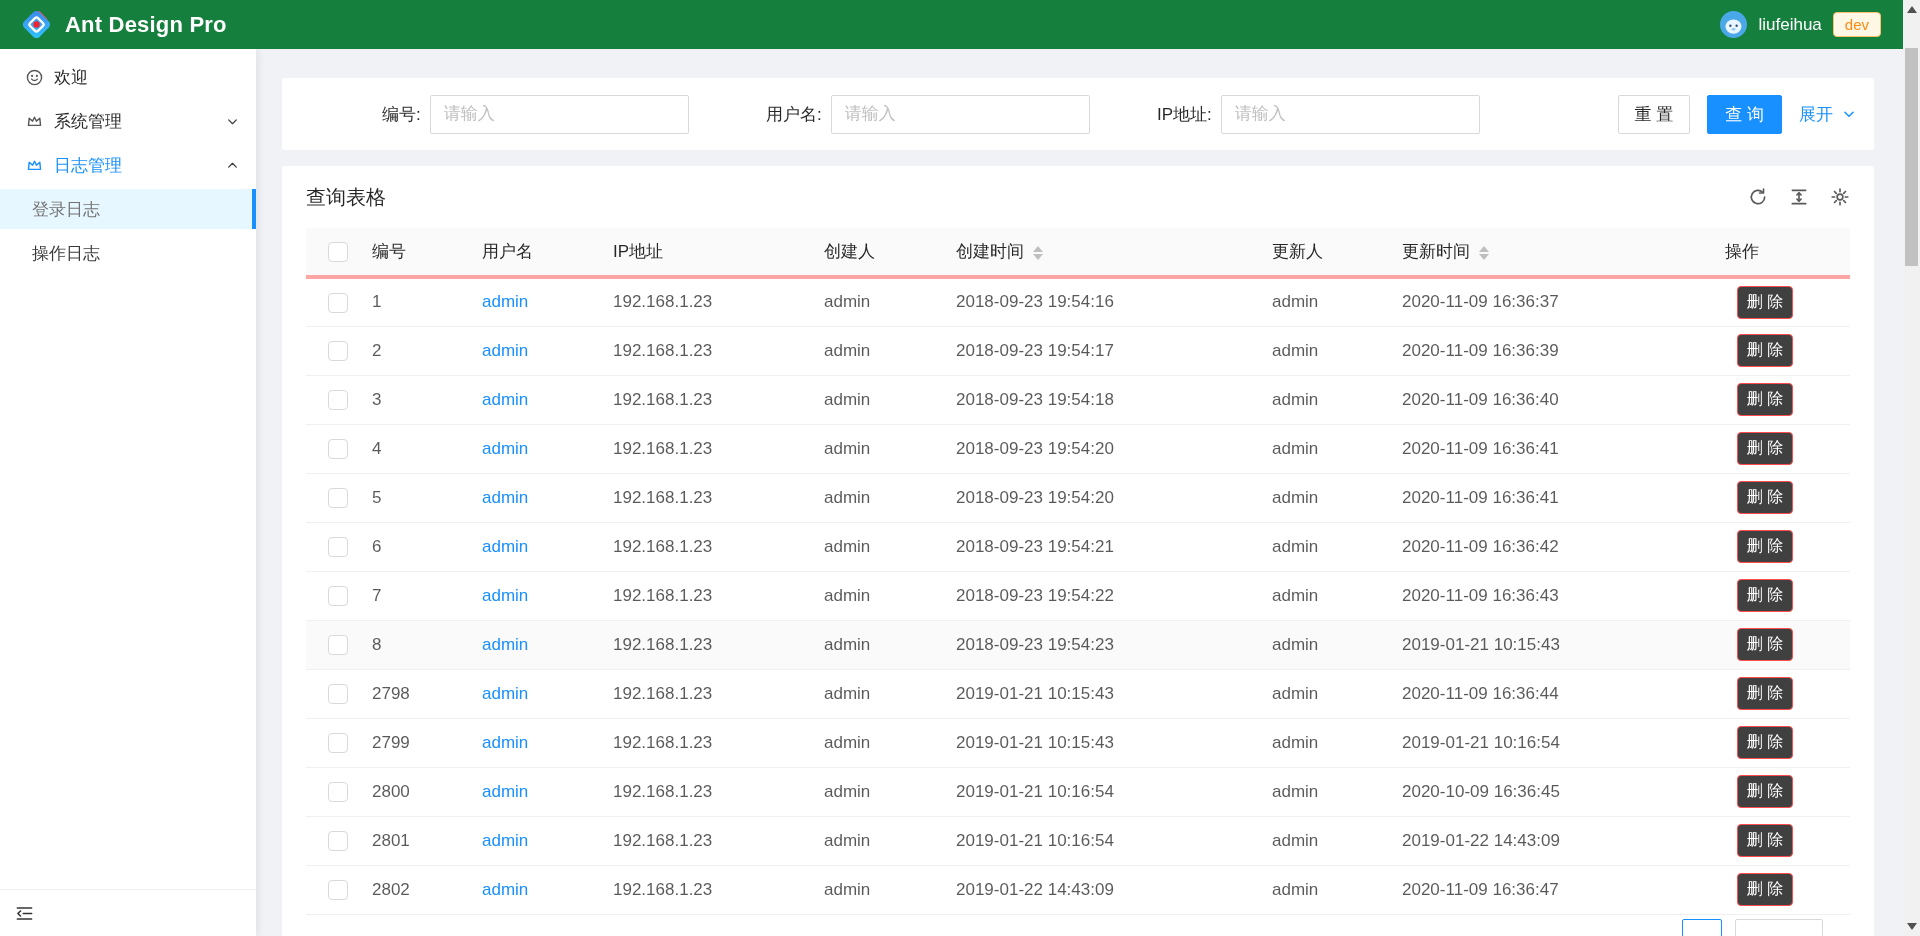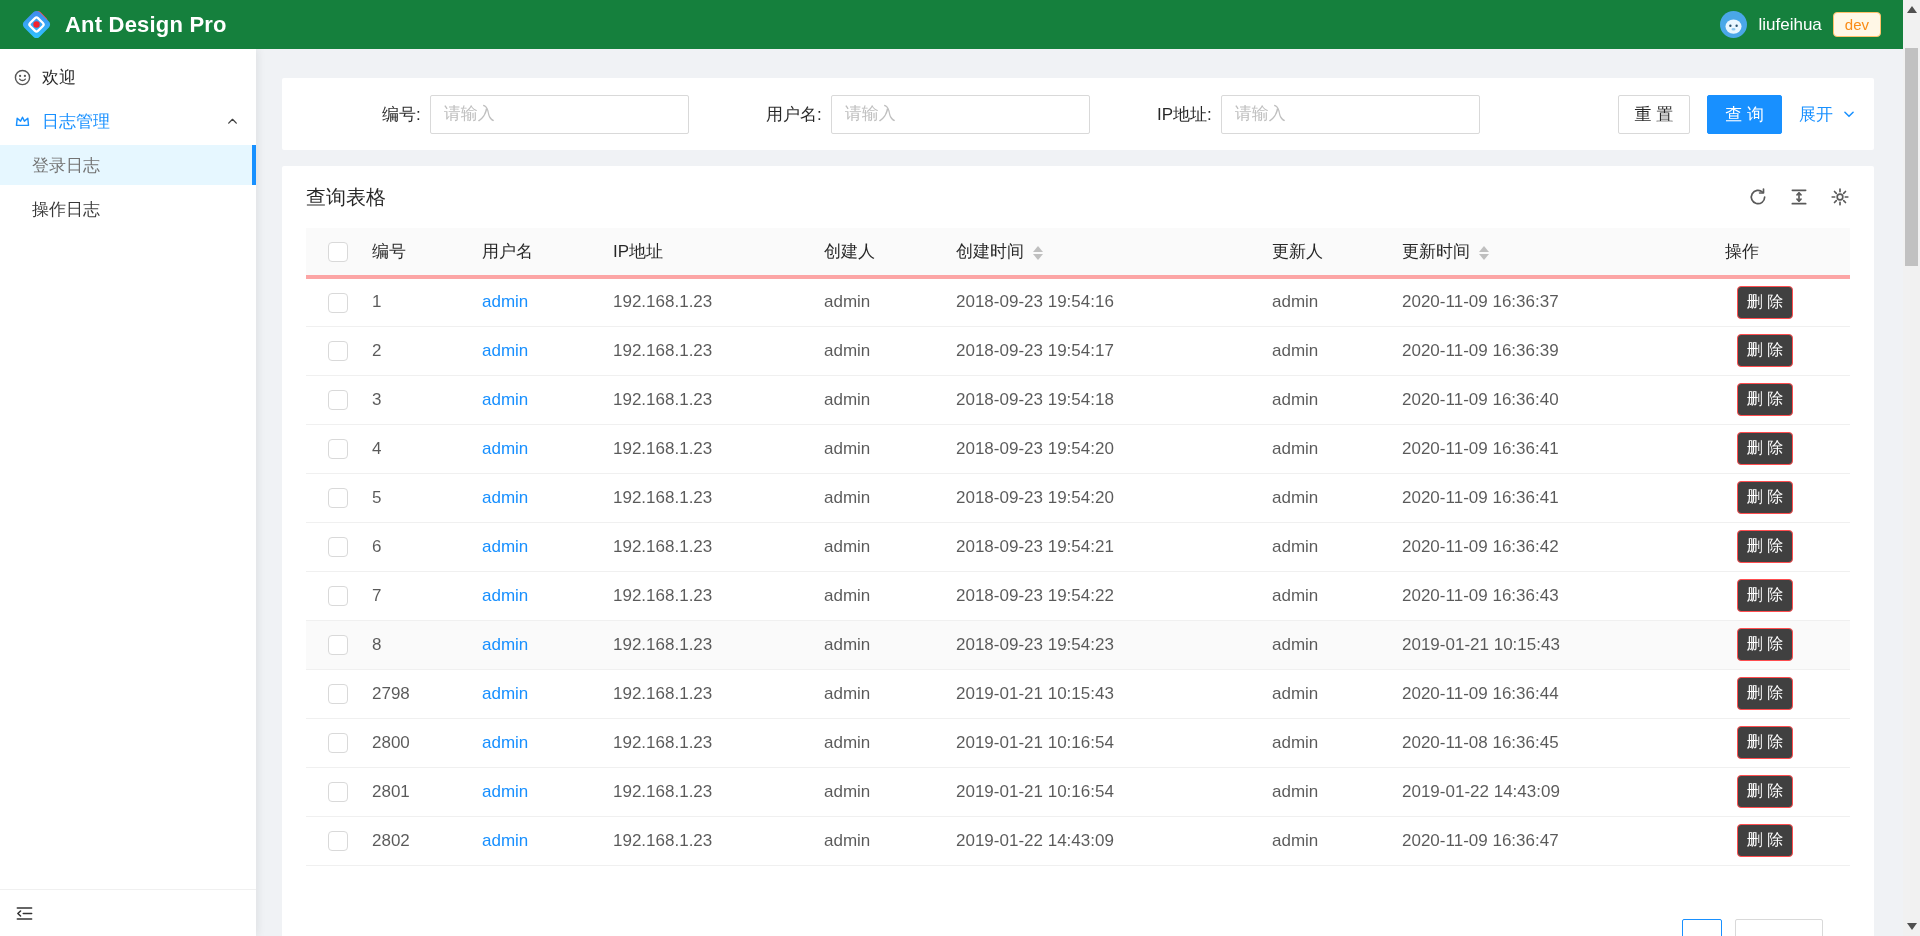--- a/index.html
+++ b/index.html
@@ -15,21 +15,21 @@
   .logo-title { color: #fff; font-size: 22px; font-weight: bold; letter-spacing: .2px; }
   .user-area { display: flex; align-items: center; gap: 11px; cursor: pointer; }
   .user-name { color: #fff; font-size: 17px; }
   .env-badge { background: #fff7e6; border: 1px solid #ffc069; color: #fa8c16;
     font-size: 15px; line-height: 1; padding: 4px 11px; border-radius: 4px; }
 
   
   .sidebar { position: absolute; top: 49px; left: 0; width: 256px; height: 887px;
     background: #fff; box-shadow: 2px 0 8px rgba(29,35,41,.08); z-index: 20; padding-top: 4px; }
   .menu-item { height: 40px; margin: 4px 0; display: flex; align-items: center;
-    padding-left: 14px; font-size: 17px; color: rgba(0,0,0,.85); position: relative; cursor: pointer; }
+    padding-left: 26px; font-size: 17px; color: rgba(0,0,0,.85); position: relative; cursor: pointer; }
   .menu-item .mi-icon { width: 17px; height: 17px; margin-right: 11px; display: inline-flex; color: rgba(0,0,0,.66); }
   .menu-item .chevron { position: absolute; right: 17px; width: 13px; height: 13px; color: rgba(0,0,0,.75); display: inline-flex; }
   .menu-item.active-parent { color: #1890ff; }
   .menu-item.active-parent .mi-icon { color: #1890ff; }
   .menu-child { height: 40px; margin: 4px 0; display: flex; align-items: center;
     padding-left: 32px; font-size: 17px; color: rgba(0,0,0,.78); position: relative; cursor: pointer; }
   .menu-child.selected { background: #e6f7ff; color: #737373; }
   .menu-child.selected::after { content: ""; position: absolute; right: 0; top: 0; bottom: 0;
     width: 4px; background: #1890ff; }
   .sidebar-footer { position: absolute; left: 0; right: 0; bottom: 0; height: 47px;
@@ -144,20 +144,33 @@
     <div class="menu-item">
       <span class="mi-icon">
         <svg viewBox="0 0 24 24" fill="none" stroke="currentColor" stroke-width="2" stroke-linecap="round">
           <circle cx="12" cy="12" r="10"></circle>
           <circle cx="8.6" cy="9.8" r="0.6" fill="currentColor"></circle>
           <circle cx="15.4" cy="9.8" r="0.6" fill="currentColor"></circle>
           <path d="M8 14.3c1.05 1.35 2.45 2.05 4 2.05s2.95-.7 4-2.05"></path>
         </svg>
       </span>
       <span>欢迎</span>
+    </div>
+    <div class="menu-item">
+      <span class="mi-icon">
+        <svg viewBox="0 0 24 24" fill="none" stroke="currentColor" stroke-width="2" stroke-linejoin="round">
+          <path d="M3.5 17.5 L4.5 7.5 L9.3 11.5 L12 6 L14.7 11.5 L19.5 7.5 L20.5 17.5 Z"></path>
+        </svg>
+      </span>
+      <span>系统管理</span>
+      <span class="chevron">
+        <svg viewBox="0 0 24 24" fill="none" stroke="currentColor" stroke-width="2.4" stroke-linecap="round" stroke-linejoin="round">
+            <polyline points="5,9 12,16 19,9"></polyline>
+          </svg>
+      </span>
     </div>
     <div class="menu-item active-parent">
       <span class="mi-icon">
         <svg viewBox="0 0 24 24" fill="none" stroke="currentColor" stroke-width="2" stroke-linejoin="round">
           <path d="M3.5 17.5 L4.5 7.5 L9.3 11.5 L12 6 L14.7 11.5 L19.5 7.5 L20.5 17.5 Z"></path>
         </svg>
       </span>
       <span>日志管理</span>
       <span class="chevron">
         <svg viewBox="0 0 24 24" fill="none" stroke="currentColor" stroke-width="2.4" stroke-linecap="round" stroke-linejoin="round">
@@ -364,27 +377,38 @@
             <td><a class="user-link">admin</a></td>
             <td>192.168.1.23</td>
             <td>admin</td>
             <td>2019-01-21 10:15:43</td>
             <td>admin</td>
             <td>2020-11-09 16:36:44</td>
             <td><button class="delete-btn">删 除</button></td>
           </tr>
           <tr>
             <td class="sel-cell"><span class="checkbox"></span></td>
+            <td>2799</td>
+            <td><a class="user-link">admin</a></td>
+            <td>192.168.1.23</td>
+            <td>admin</td>
+            <td>2019-01-21 10:15:43</td>
+            <td>admin</td>
+            <td>2019-01-21 10:16:54</td>
+            <td><button class="delete-btn">删 除</button></td>
+          </tr>
+          <tr>
+            <td class="sel-cell"><span class="checkbox"></span></td>
             <td>2800</td>
             <td><a class="user-link">admin</a></td>
             <td>192.168.1.23</td>
             <td>admin</td>
             <td>2019-01-21 10:16:54</td>
             <td>admin</td>
-            <td>2020-11-08 16:36:45</td>
+            <td>2020-10-09 16:36:45</td>
             <td><button class="delete-btn">删 除</button></td>
           </tr>
           <tr>
             <td class="sel-cell"><span class="checkbox"></span></td>
             <td>2801</td>
             <td><a class="user-link">admin</a></td>
             <td>192.168.1.23</td>
             <td>admin</td>
             <td>2019-01-21 10:16:54</td>
             <td>admin</td>

